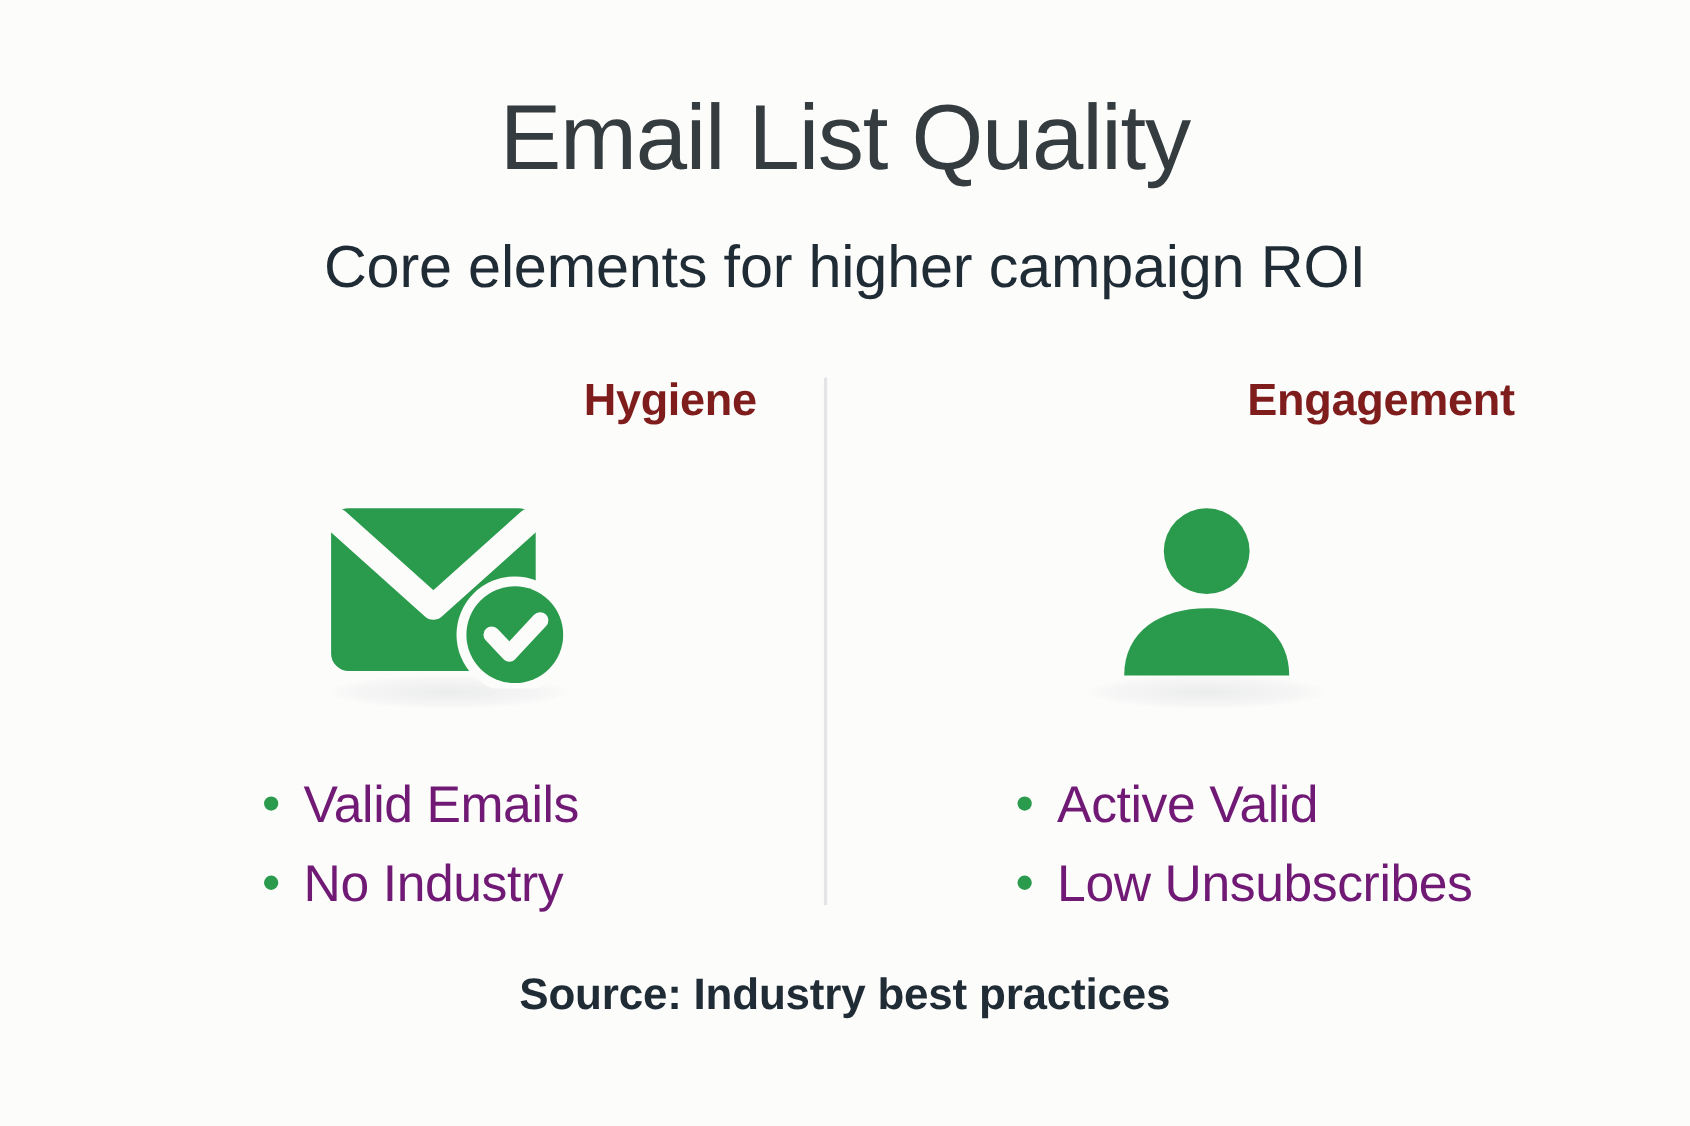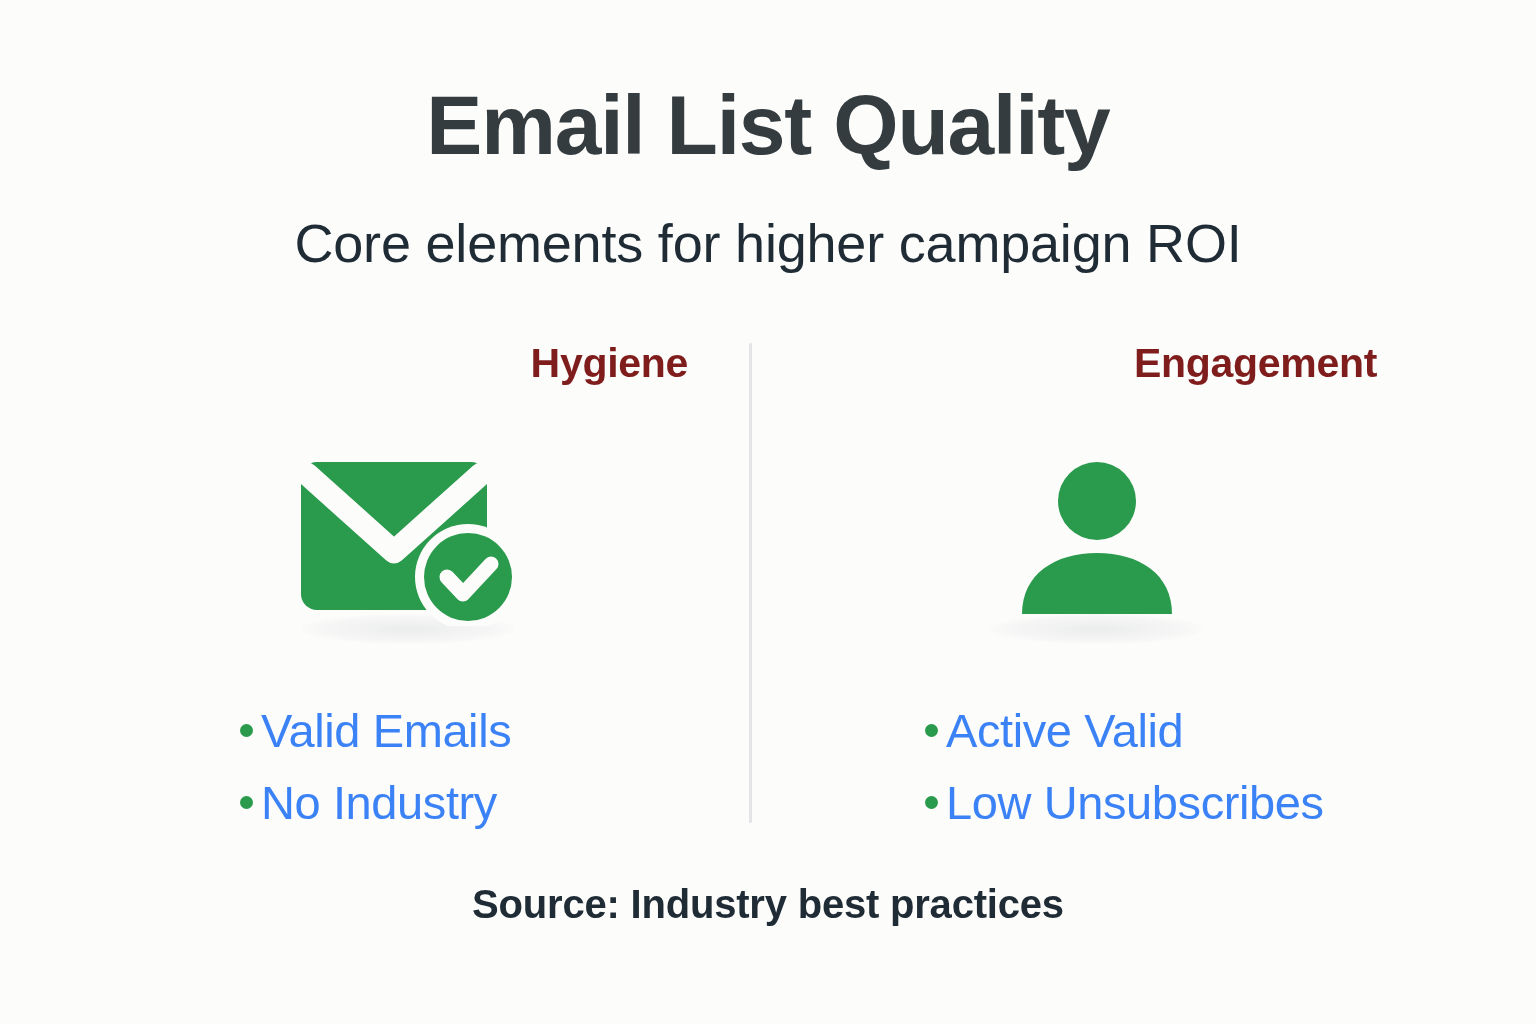--- a/index.html
+++ b/index.html
@@ -14,21 +14,21 @@
     width:1536px; height:1024px;
     background:#fcfcfb;
   }
 
   
   .title {
     position:absolute;
     left:0; top:80px; width:1536px;
     text-align:center;
     font-size:84px;
-    font-weight:bold;
+    font-weight:normal;
     letter-spacing:-1.2px;
     color:#343c40;
     line-height:1.08;
     white-space:nowrap;
   }
   .subtitle {
     position:absolute;
     left:0; top:212px; width:1536px;
     text-align:center;
     font-size:54px;
@@ -88,24 +88,24 @@
   }
 
   
   .bullets {
     margin-top:38px;
     list-style:none;
   }
   .bullets li {
     display:flex;
     align-items:center;
-    gap:8px;
+    gap:23px;
     height:72px;
     font-size:47px;
-    color:#3b82f6;
+    color:#701a75;
     letter-spacing:-0.4px;
     white-space:nowrap;
   }
   .dot {
     flex:0 0 auto;
     width:13px; height:13px;
     border-radius:50%;
     background:#2a9a4c;
   }
   .col-left .bullets  { padding-left:112px; }

